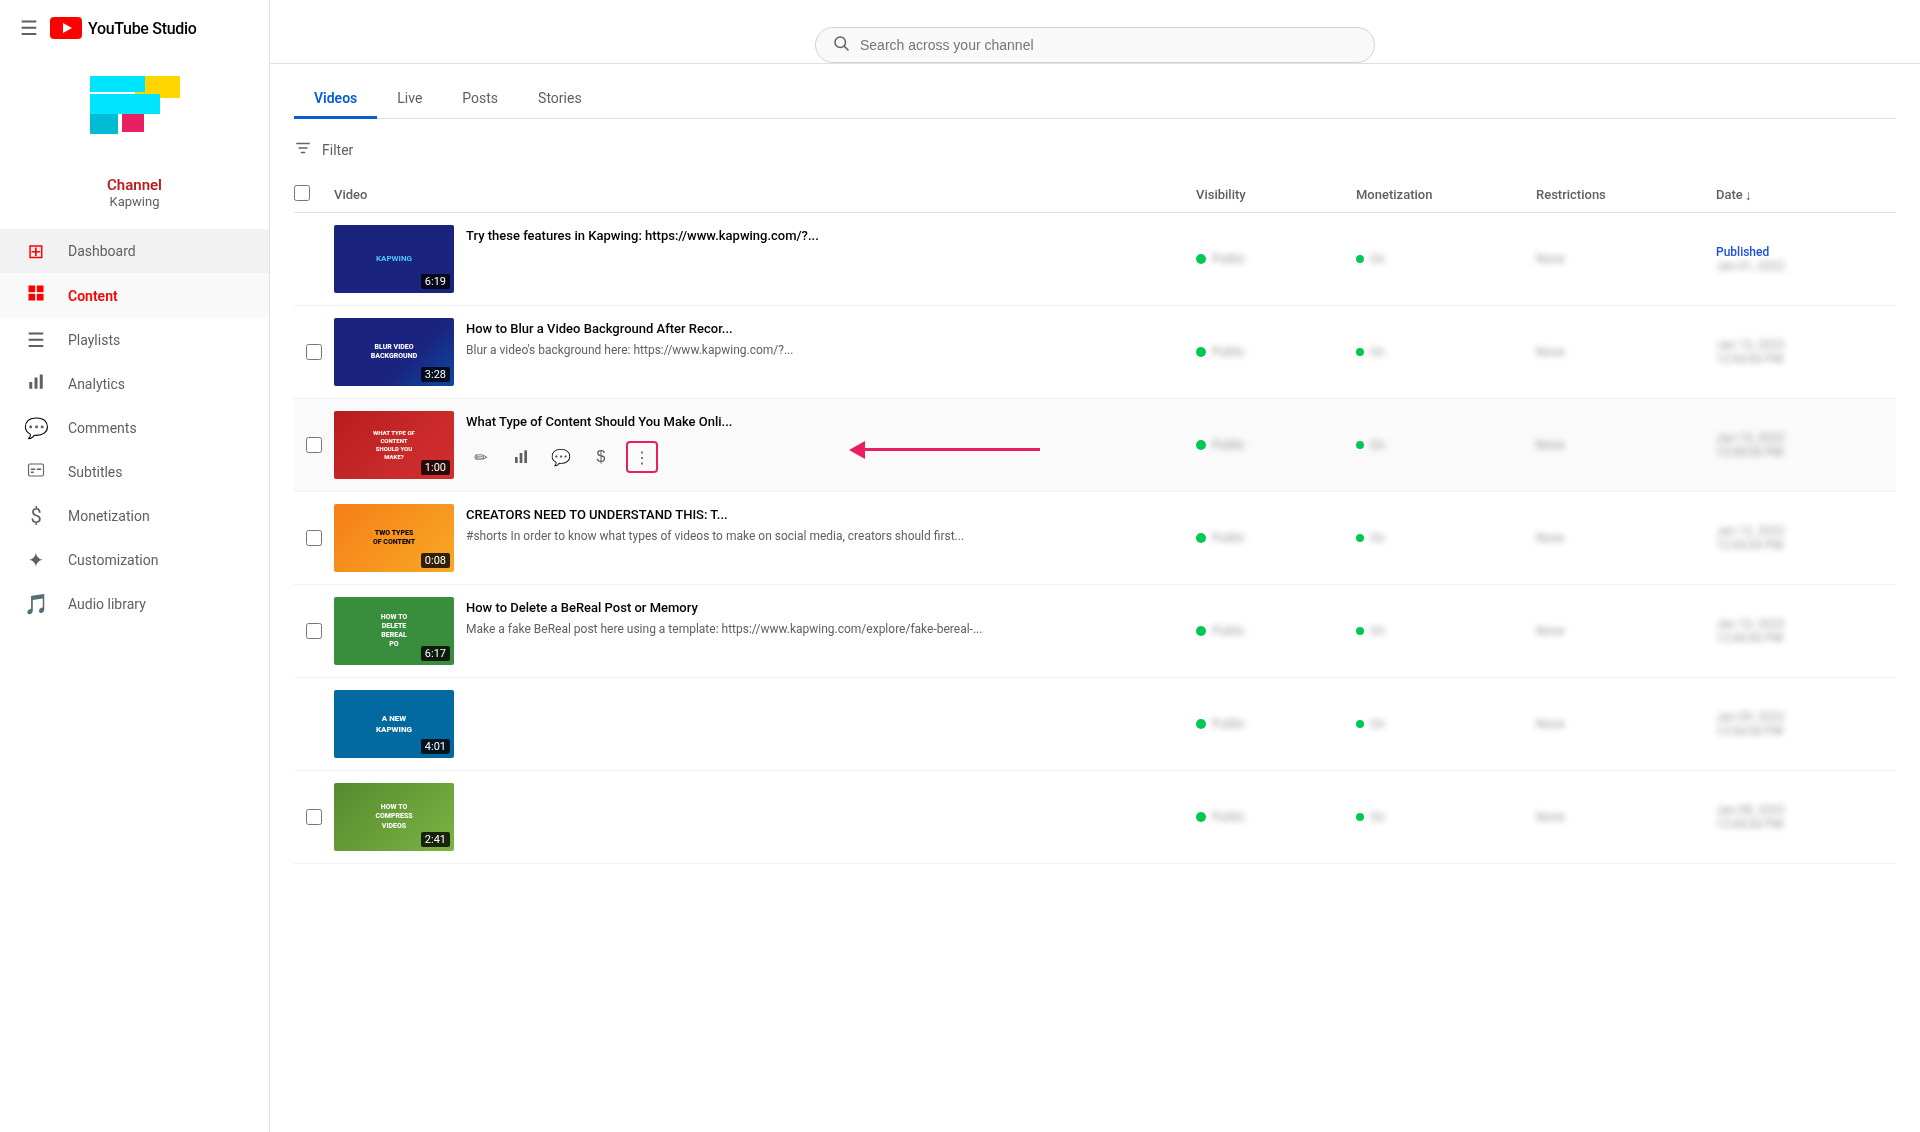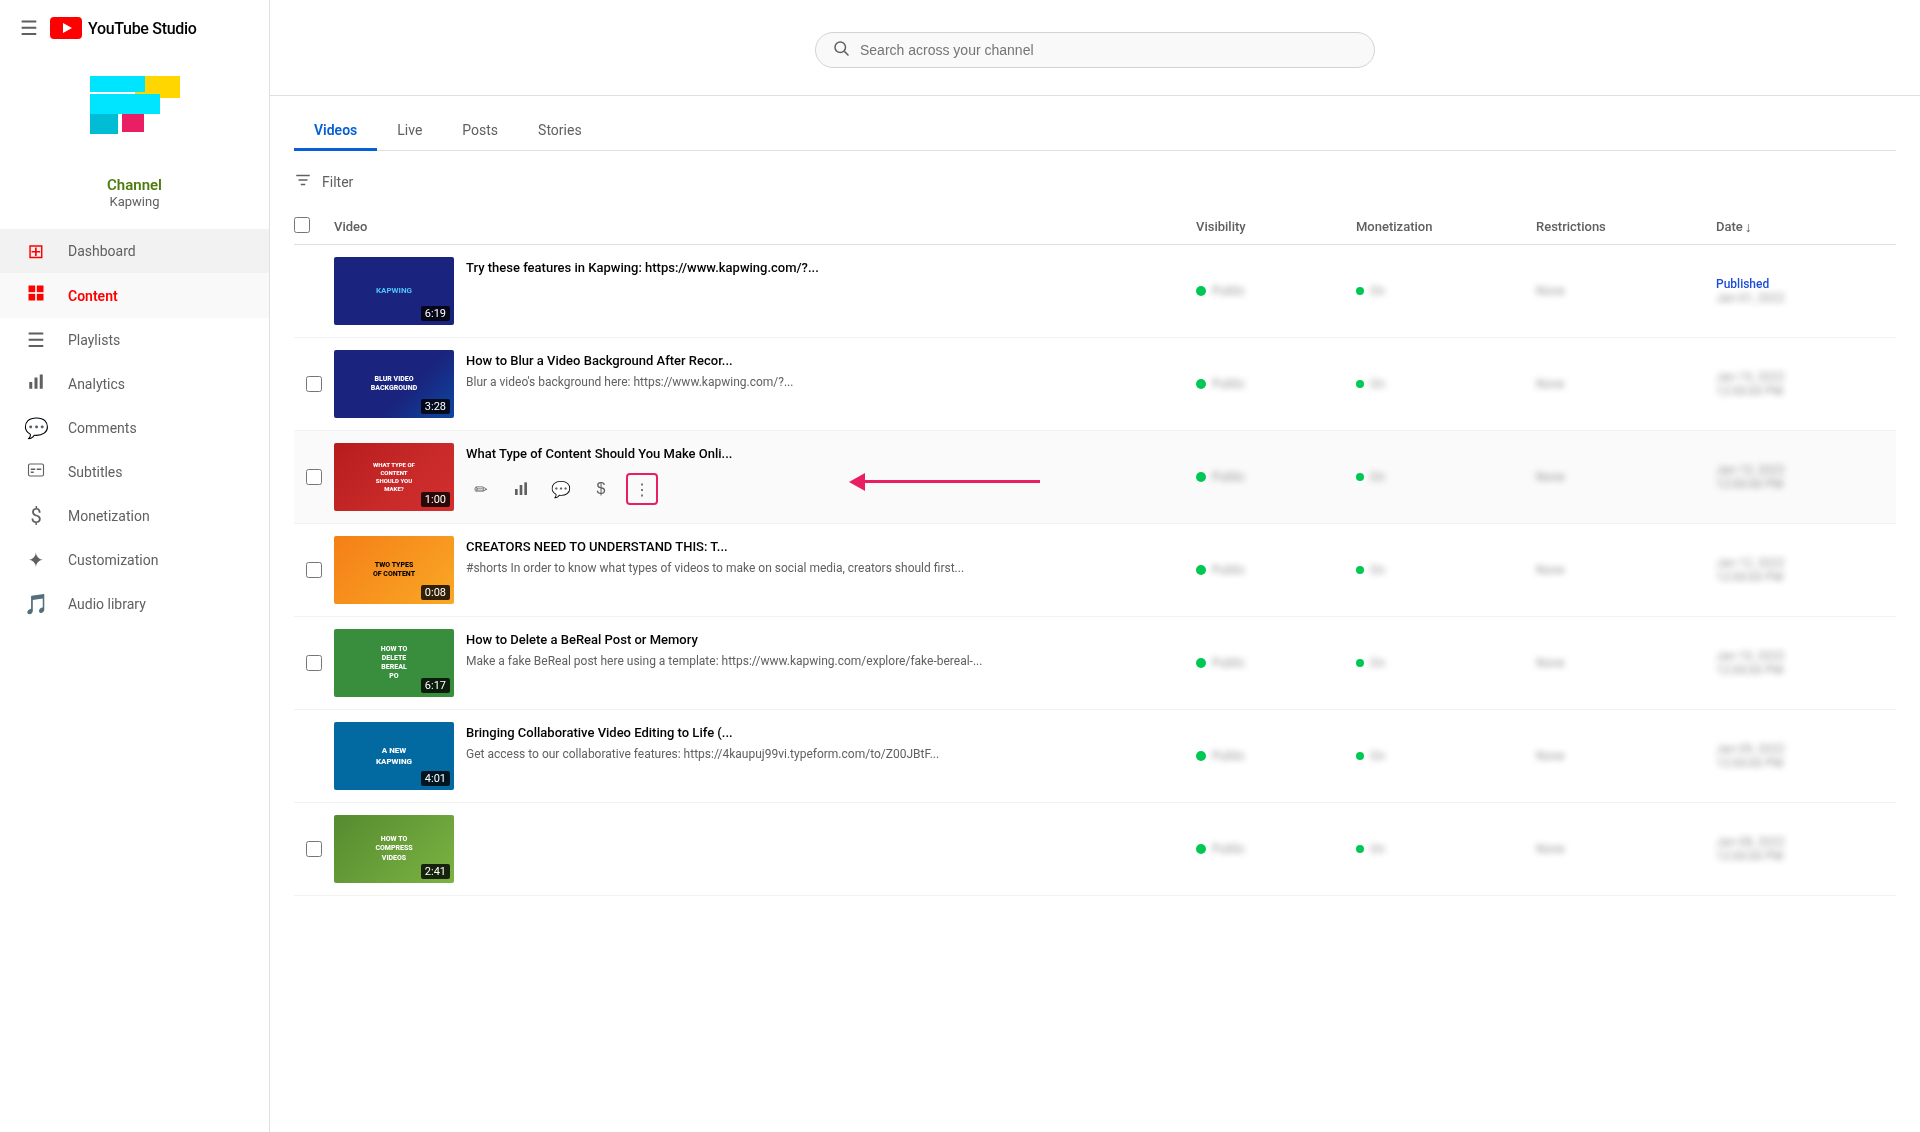--- a/index.html
+++ b/index.html
@@ -62,21 +62,21 @@
     .avatar-blocks {
       width: 90px;
       height: 60px;
       position: relative;
     }
     .block1 { position: absolute; top: 0; right: 0; width: 45px; height: 22px; background: #ffd600; }
     .block2 { position: absolute; top: 0; left: 0; width: 55px; height: 16px; background: #00e5ff; }
     .block3 { position: absolute; top: 18px; left: 0; width: 70px; height: 20px; background: #00e5ff; }
     .block4 { position: absolute; top: 38px; left: 0; width: 28px; height: 20px; background: #00bcd4; }
     .block5 { position: absolute; top: 38px; left: 32px; width: 22px; height: 18px; background: #e91e63; }
-    .channel-name { font-size: 15px; font-weight: 600; color: #4d7c0f; }
+    .channel-name { font-size: 15px; font-weight: 600; color: #b91c1c; }
     .channel-sub { font-size: 13px; color: #606060; }
 
     .nav-item {
       display: flex;
       align-items: center;
       gap: 20px;
       padding: 10px 24px;
       width: 100%;
       cursor: pointer;
       border-radius: 0;
@@ -290,26 +290,25 @@
       font-weight: 700;
       text-align: center;
       padding: 4px;
       line-height: 1.2;
       text-transform: uppercase;
     }
 
     
     .main-top-full {
       display: flex;
-      align-items: flex-start;
+      align-items: flex-end;
       justify-content: space-between;
       height: 64px;
       border-bottom: 1px solid #e0e0e0;
       padding: 0 20px;
-      margin-top: 32px;
     }
     .top-left { display: flex; align-items: center; gap: 16px; }
     .top-center { flex: 1; display: flex; justify-content: center; }
     .top-right { display: flex; align-items: center; gap: 12px; }
   </style>
 </head>
 <body>
 
 <div class="sidebar">
   <div class="sidebar-header">
@@ -620,24 +619,20 @@
 
     <div class="table-row">
       <div class="checkbox-cell">
         
       </div>
       <div class="video-cell">
         <div class="thumbnail" style="background: #0369a1; display:flex; align-items:center; justify-content:center; overflow:hidden; position:relative;">
           <div style="color:#fff; font-size:8px; font-weight:800; text-align:center; padding:2px; line-height:1.4; text-transform:uppercase;">A NEW<br>KAPWING</div>
           <div class="thumb-duration">4:01</div>
         </div>
-        <div class="video-info">
-          <div class="video-title">Bringing Collaborative Video Editing to Life (...</div>
-          <div class="video-desc">Get access to our collaborative features: https://4kaupuj99vi.typeform.com/to/Z00JBtF...</div>
-        </div>
       </div>
       <div class="visibility-cell">
         <span class="green-dot"></span>
         <span class="blurred-text">Public</span>
       </div>
       <div class="monetization-cell">
         <span class="green-dot-sm"></span>
         <span class="blurred-text">On</span>
       </div>
       <div class="restrictions-cell">

